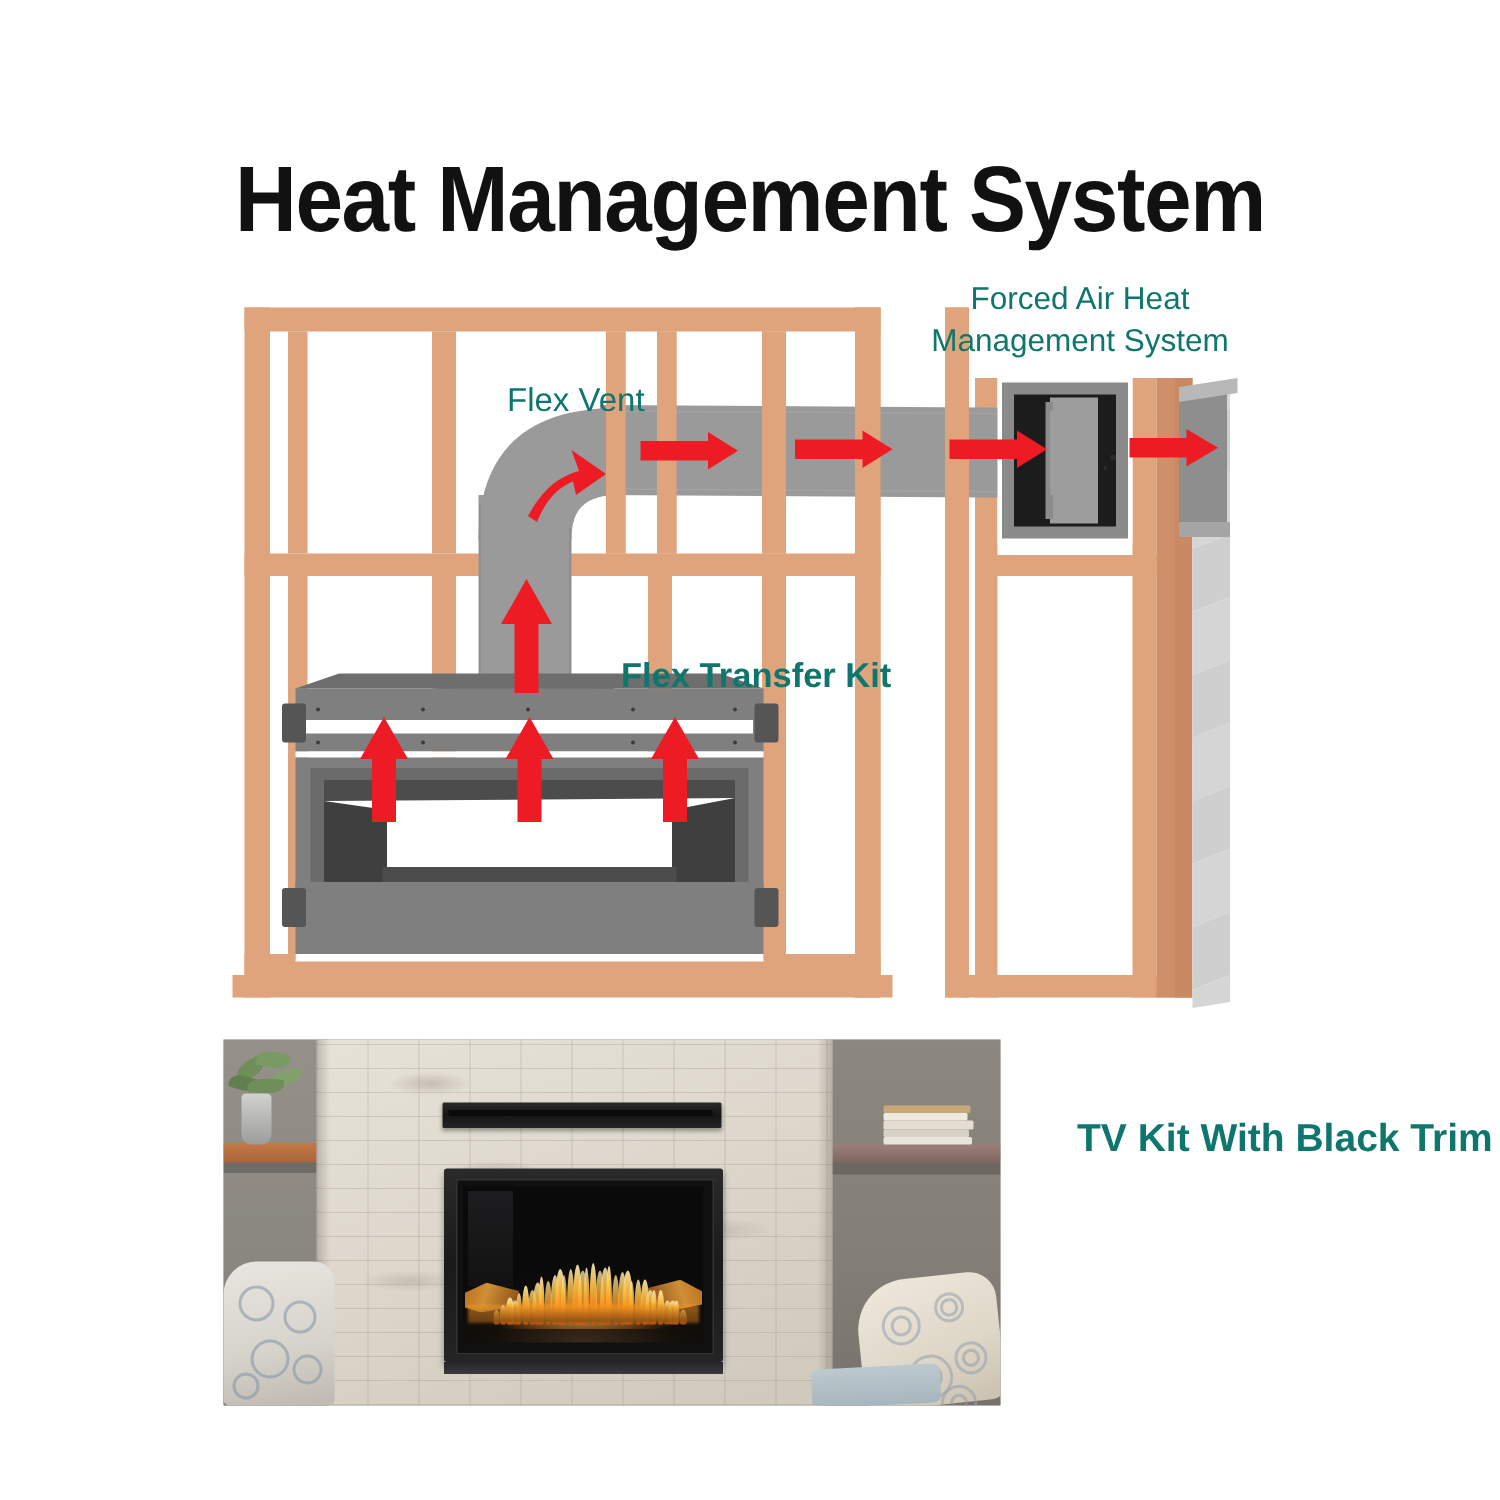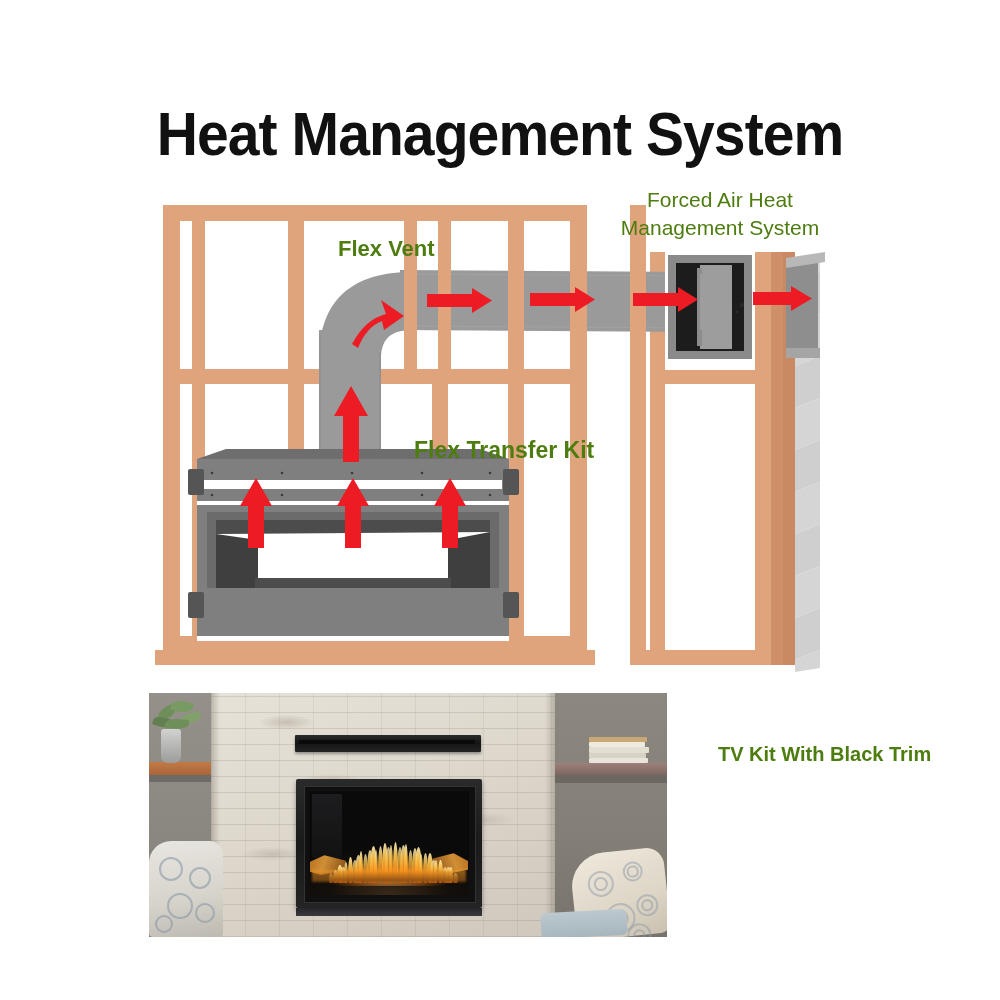--- a/index.html
+++ b/index.html
@@ -9,27 +9,27 @@
   }
   #stage{position:absolute;inset:0;width:1000px;height:1000px;}
 
   .title{
     position:absolute;left:0;top:98px;width:1000px;text-align:center;
     font-size:62px;font-weight:bold;color:#111111;letter-spacing:-1px;
     font-family:"Liberation Sans","DejaVu Sans",sans-serif;
     transform:scaleX(0.92);transform-origin:center top;white-space:nowrap;
   }
 
-  .lbl{position:absolute;color:#4d7c0f;font-weight:bold;white-space:nowrap;
+  .lbl{position:absolute;color:#0f766e;font-weight:bold;white-space:nowrap;
        font-family:"Liberation Sans","DejaVu Sans",sans-serif;}
-  .lbl-flex{left:338px;top:236px;font-size:22px;font-weight:bold;}
+  .lbl-flex{left:338px;top:254px;font-size:22px;font-weight:normal;}
   .lbl-htk{left:414px;top:437px;font-size:23px;font-weight:bold;}
   .lbl-forced{left:590px;top:186px;width:260px;text-align:center;font-size:21px;
               font-weight:normal;line-height:28px;white-space:normal;}
-  .lbl-tv{left:718px;top:743px;font-size:20px;font-weight:bold;}
+  .lbl-tv{left:718px;top:743px;font-size:26px;font-weight:bold;}
 
   svg.diagram{position:absolute;left:0;top:0;width:1000px;height:1000px;overflow:visible;}
 
   
   .photo{
     position:absolute;left:149px;top:693px;width:518px;height:244px;
     overflow:hidden;background:#8d8881;
   }
   .ph{position:absolute;}
   .wall-l{left:0;top:0;width:70px;height:244px;

